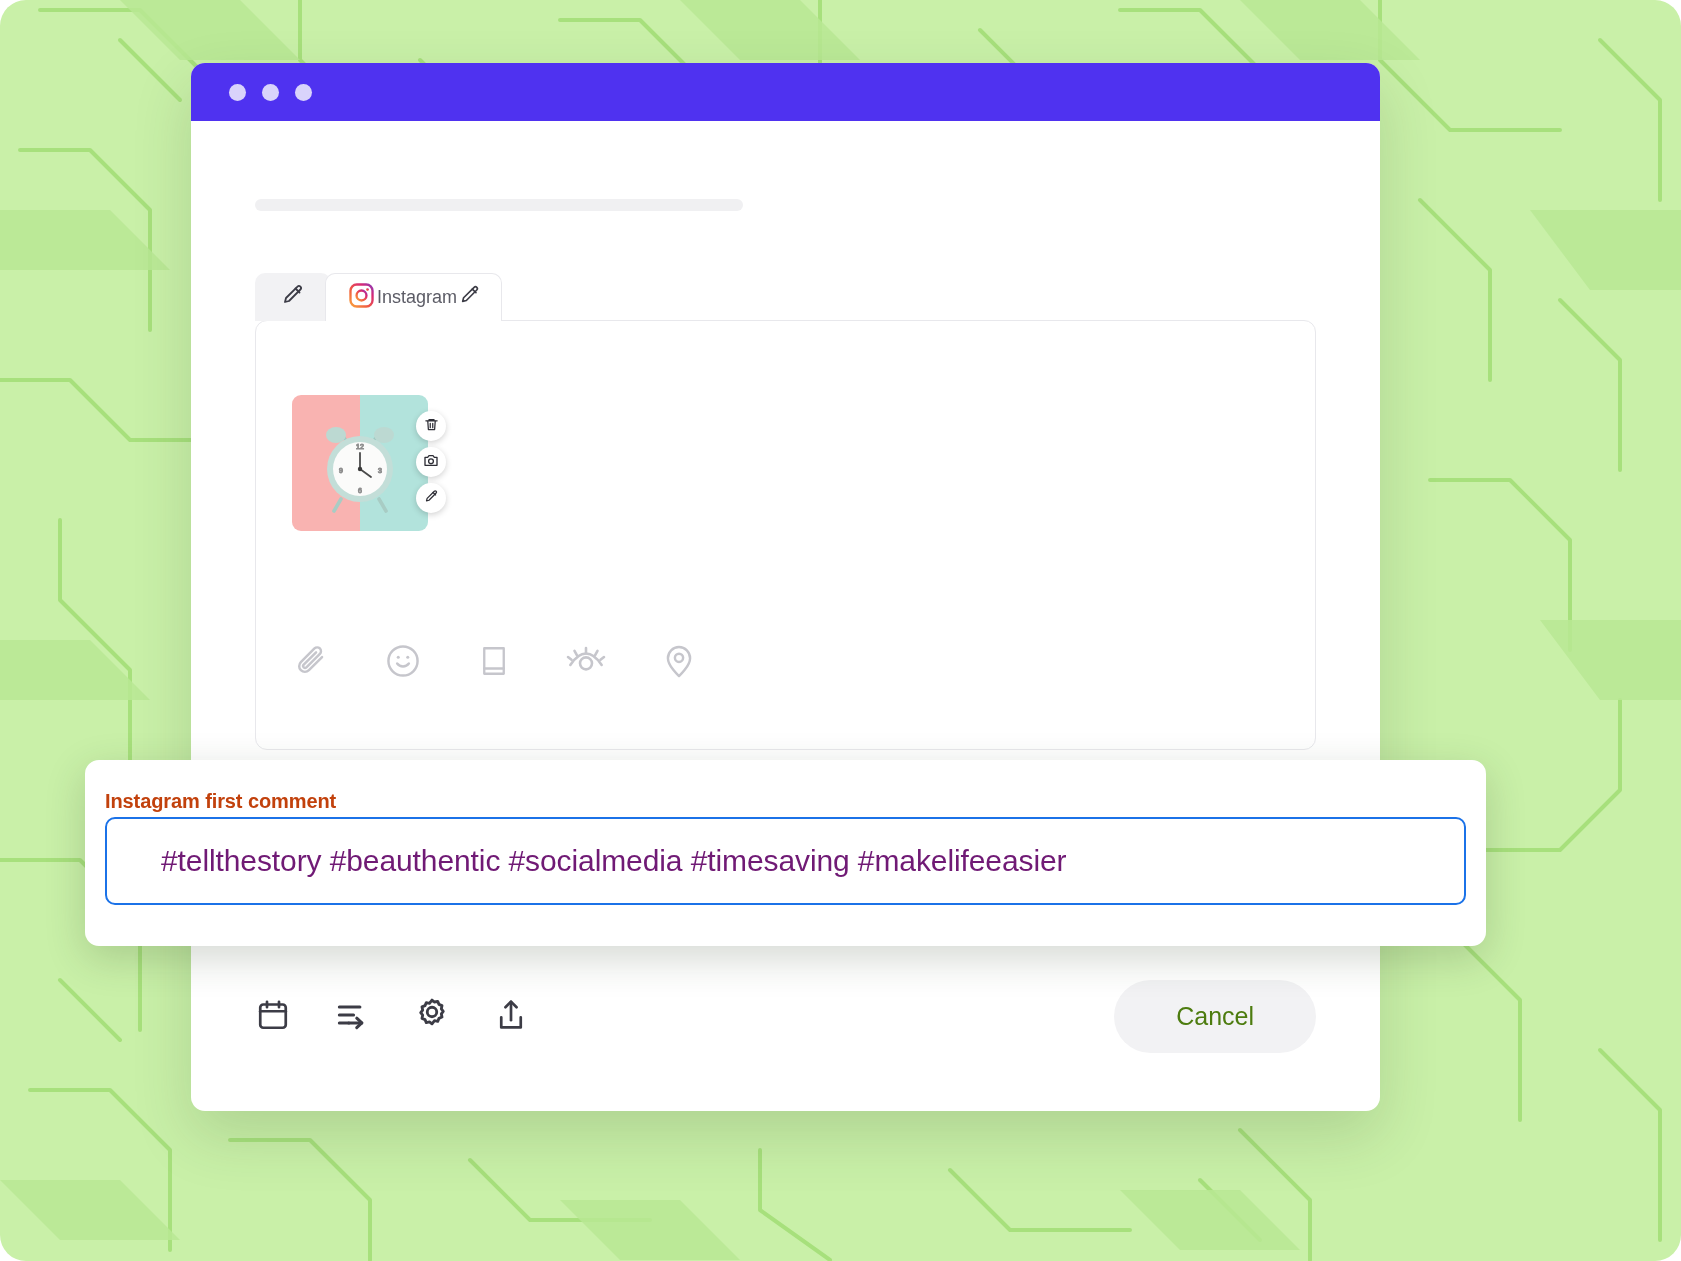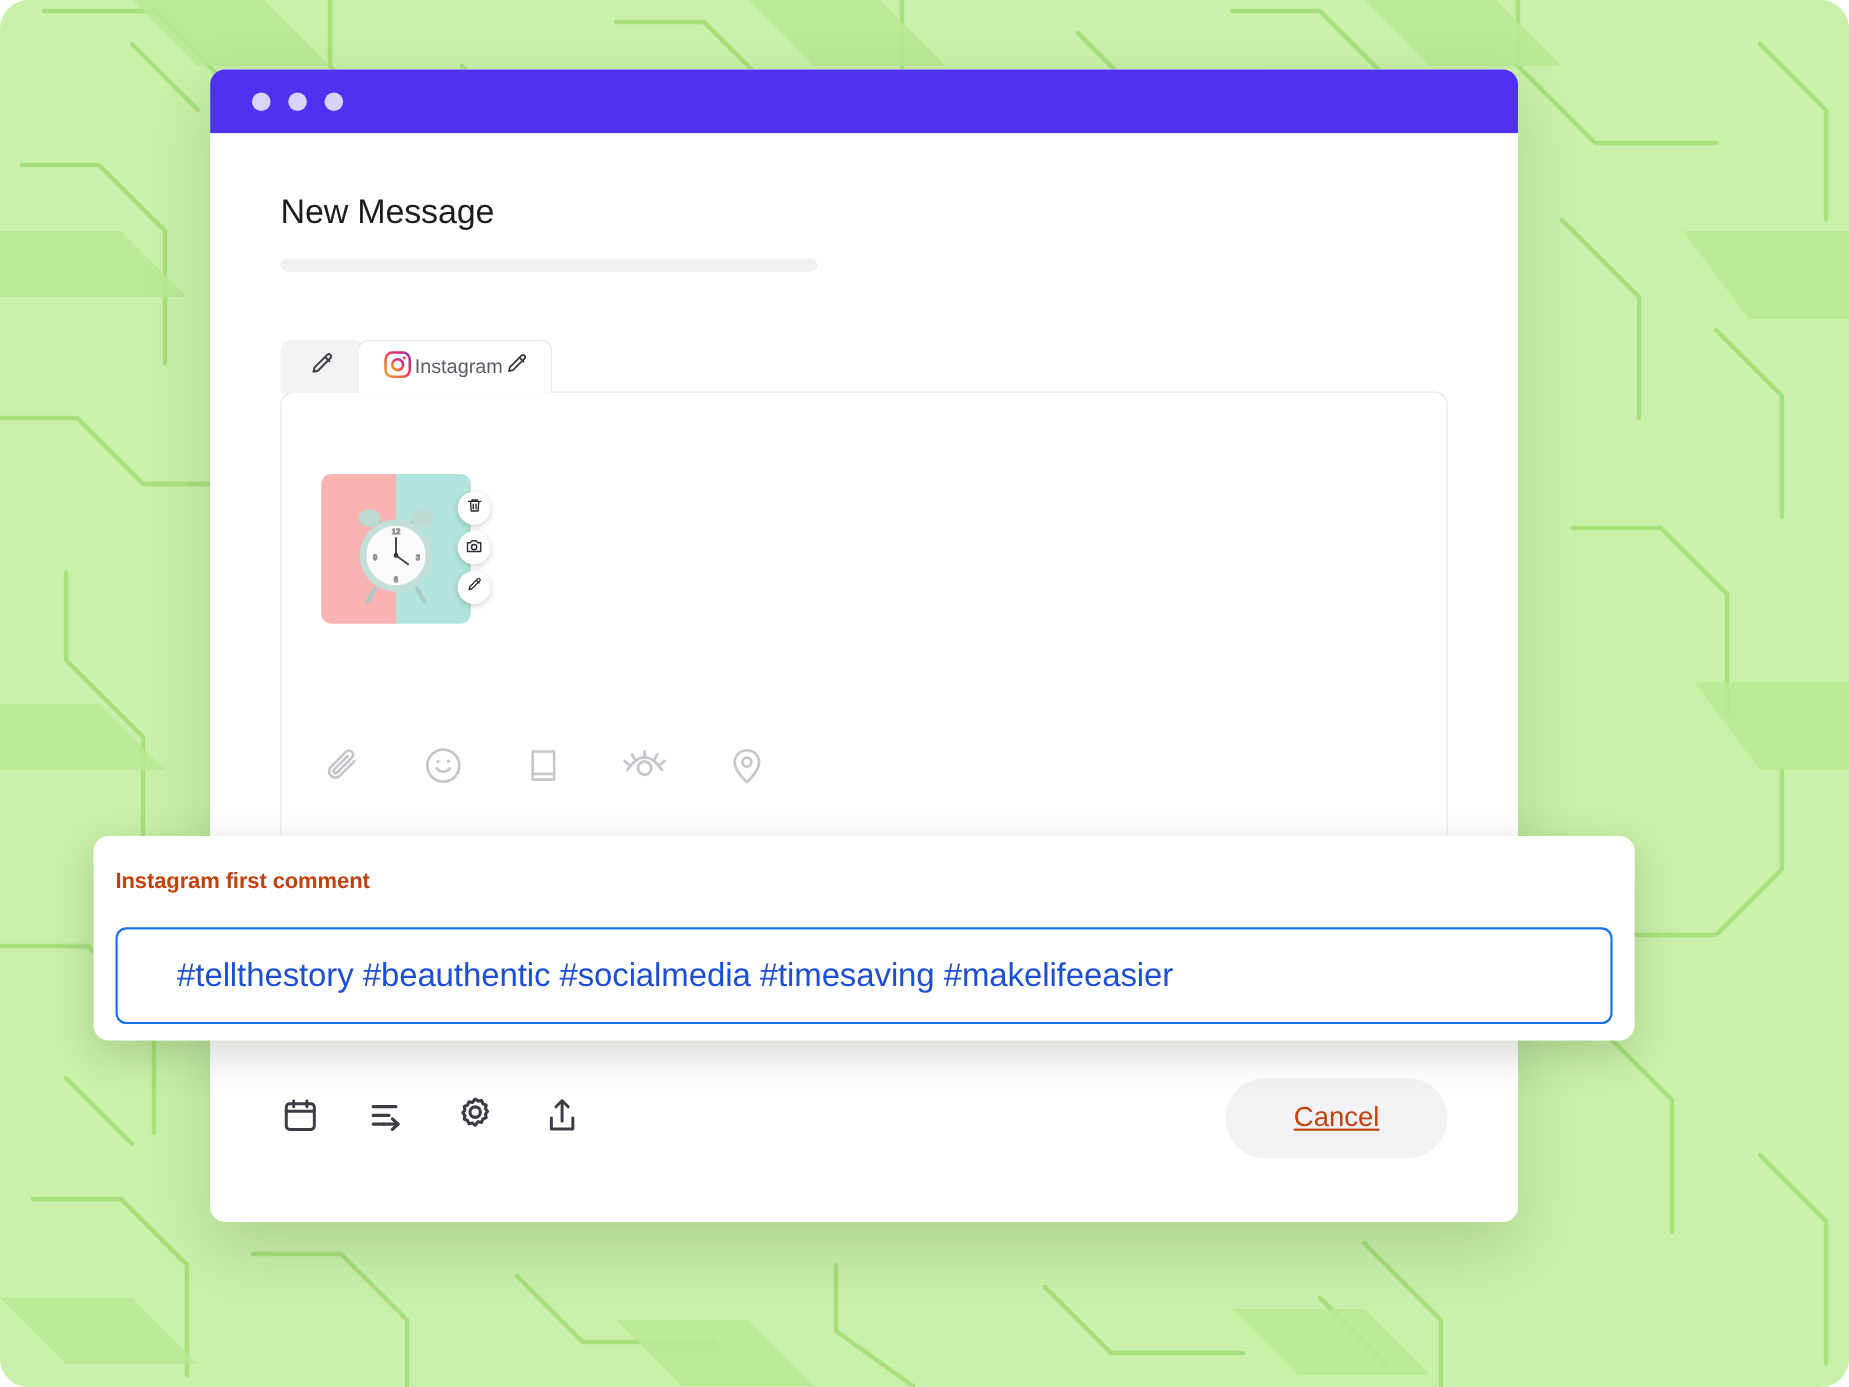--- a/index.html
+++ b/index.html
@@ -181,23 +181,22 @@
 
   .btn {
     border: none;
     border-radius: 40px;
     font-size: 25px;
     font-family: "Liberation Sans", sans-serif;
     cursor: pointer;
   }
   #cancel-button {
     background: #f2f2f4;
-    color: #c2410c;
+    color: #4d7c0f;
     padding: 22px 62px;
-    text-decoration: underline;
   }
   #send-button {
     background: #4f32f0;
     color: #ffffff;
     font-weight: bold;
     padding: 22px 54px;
   }
 
   
   #first-comment-panel {
@@ -212,30 +211,30 @@
     padding: 30px 20px 0 20px;
     z-index: 40;
   }
   #first-comment-label {
     font-size: 20px;
     font-weight: bold;
     color: #c2410c;
     letter-spacing: -0.1px;
   }
   #first-comment-input {
-    margin-top: 30px;
+    margin-top: 4px;
     width: 1361px;
     height: 88px;
     border: 2px solid #1b72e8;
     border-radius: 10px;
     display: flex;
     align-items: center;
     padding: 0 54px;
     font-size: 30px;
-    color: #1d4ed8;
+    color: #701a75;
     background: #fff;
     letter-spacing: -0.1px;
     cursor: text;
   }
 </style>
 </head>
 <body>
 
 <div id="backdrop">
   <svg width="1681" height="1261" viewBox="0 0 1681 1261">
@@ -287,21 +286,20 @@
 <div id="app-window">
 
   <div id="titlebar">
     <span class="dot"></span>
     <span class="dot"></span>
     <span class="dot"></span>
   </div>
 
   <div id="window-body">
 
-    <div id="page-title">New Message</div>
     <div id="title-underline"></div>
 
     <div id="tabs">
 
       <div class="tab compose-tab">
         <span>
           <svg width="24" height="24" viewBox="0 0 24 24" fill="none" stroke="#3c3c46" stroke-width="1.8" stroke-linecap="round" stroke-linejoin="round">
             <path d="M16.5 3.6a2 2 0 0 1 2.9 2.9L8 18l-4 1 1-4z"></path>
             <path d="M14.5 5.5l4 4"></path>
           </svg>

